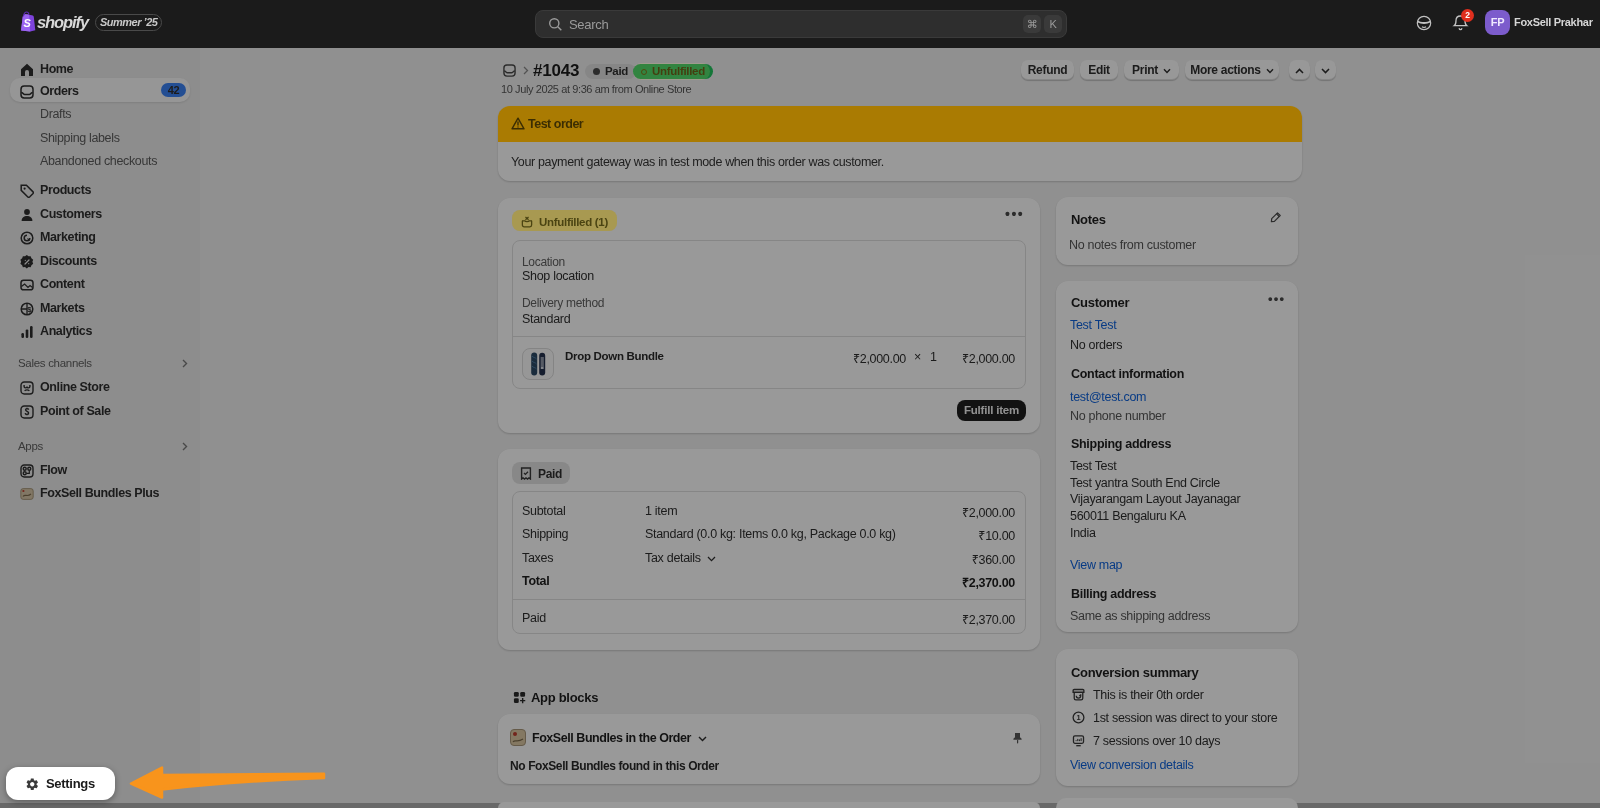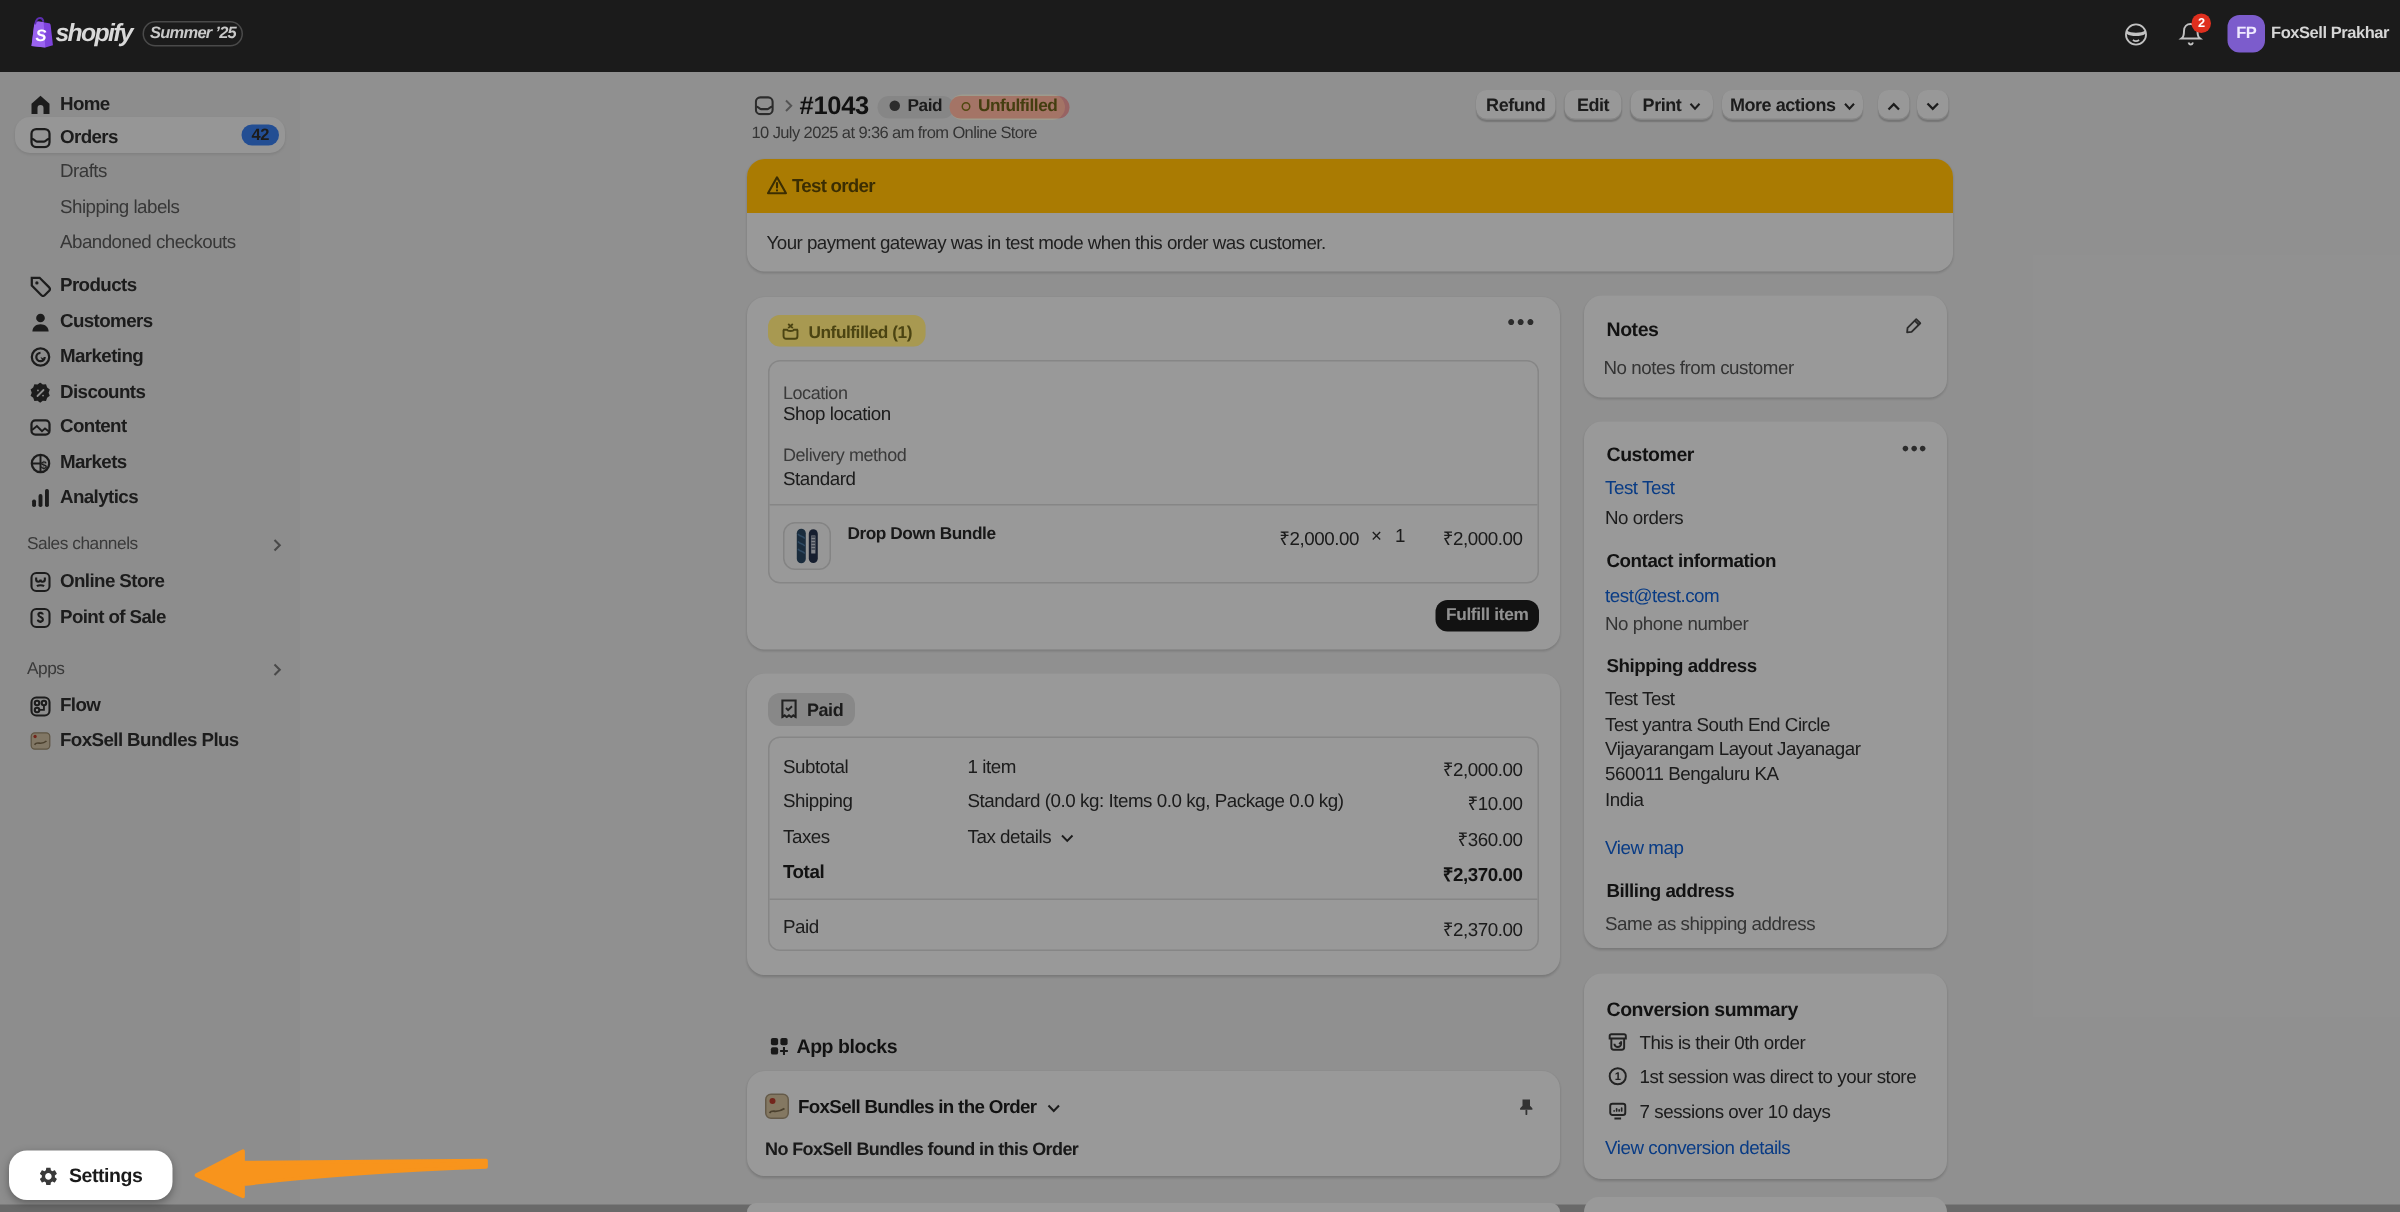--- a/index.html
+++ b/index.html
@@ -16,39 +16,48 @@
   #topbar { position:absolute; top:0; left:0; width:1600px; height:48px; background:#1b1b1b; }
   #search { position:absolute; left:535px; top:10px; width:532px; height:28px; background:#2e2e2e; border-radius:8px; border:1px solid #3a3a3a; }
   .key { position:absolute; top:4px; width:18px; height:18px; background:#3a3a3a; border-radius:5px; color:#9b9b9b; font-size:11px; text-align:center; line-height:18px; }
   
   #sidebar { position:absolute; top:48px; left:0; width:200px; height:760px; background:#ebebeb; }
   .nav { position:absolute; left:20px; height:23px; font-size:12.5px; font-weight:700; color:#303030; white-space:nowrap; width:175px; letter-spacing:-0.4px; }
   .nav .ic { position:absolute; left:0; top:4px; width:14px; height:14px; }
   .nav .lb { position:absolute; left:20px; top:3px; white-space:nowrap; }
   .sub { position:absolute; left:40px; font-size:12.5px; color:#5c5c5c; white-space:nowrap; letter-spacing:-0.35px; }
   .shead { position:absolute; left:18px; font-size:11.5px; font-weight:400; color:#616161; }
-  .hbtn { top:60px; height:20px; background:#fdfdfd; border-radius:7px; box-shadow:0 1px 1px rgba(0,0,0,.2), inset 0 -1px 0 rgba(0,0,0,.12); font-size:12px; font-weight:700; color:#303030; text-align:center; line-height:20px; }
+  .hbtn { top:60px; height:20px; background:#fdfdfd; border-radius:7px; box-shadow:0 1px 1px rgba(0,0,0,.2), inset 0 -1px 0 rgba(0,0,0,.12); font-size:12px; font-weight:700; color:#303030; text-align:center; line-height:20px;margin-left:37px; }
   
   #overlay { position:absolute; left:0; top:48px; width:1600px; height:760px; background:rgba(0,0,0,0.40); z-index:50; }
   #settingsBtn { position:absolute; left:6px; top:767px; width:109px; height:33px; background:#ffffff; border-radius:12px; box-shadow:0 2px 6px rgba(0,0,0,.35); z-index:60; }
   #arrow { position:absolute; left:125px; top:760px; z-index:60; }
 </style>
 </head>
 <body>
 <div id="app">
 
   <div id="topbar">
     <svg class="abs" style="left:17px;top:11px" width="19" height="21" viewBox="0 0 19 21">
       <path d="M14.8 4.3 C16.2 4.4 16.6 4.7 16.8 6 L18.3 19.2 L13.2 20.6 L4 19.6 L5.7 6 C5.9 4.6 7.2 3.3 8.5 3.3 Z" fill="#7e43dc"></path>
       <path d="M5.7 6 C5.9 4.6 7.2 3.3 8.5 3.3 L12.1 3.6 L13.2 20.6 L4 19.6 Z" fill="#9a63f0"></path>
       <path d="M12 3.5 C11.7 2 10.8 1 9.7 1 C8 1 6.8 2.8 6.4 5.3" fill="none" stroke="#5c2db0" stroke-width="1.2"></path>
       <text x="6.6" y="16" font-size="11" font-weight="700" font-style="italic" fill="#fff" font-family="Liberation Sans">S</text>
     </svg>
     <div class="t" style="left:37px;top:13px;font-size:16.5px;font-weight:700;font-style:italic;color:#d9d9d9;letter-spacing:-1.1px">shopify</div>
     <div class="abs" style="left:95px;top:14px;height:17px;border:1.5px solid #4a4a4a;border-radius:9px;padding:0 4px;font-size:11px;font-style:italic;font-weight:700;color:#c9c9c9;line-height:14.5px;letter-spacing:-0.5px">Summer ’25</div>
+    <div id="search">
+      <svg class="abs" style="left:12px;top:6px" width="15" height="15" viewBox="0 0 15 15" fill="none" stroke="#9b9b9b" stroke-width="1.4">
+        <circle cx="6.3" cy="6.3" r="4.6"></circle>
+          <path d="M9.8 9.8 L13.3 13.3"></path>
+      </svg>
+      <div class="t" style="left:33px;top:6px;font-size:13px;color:#9b9b9b">Search</div>
+      <div class="key" style="left:487px">⌘</div>
+      <div class="key" style="left:508px">K</div>
+    </div>
     <svg class="abs" style="left:1416px;top:15px" width="16" height="16" viewBox="0 0 16 16" fill="none" stroke="#c2c2c2" stroke-width="1.2">
       <circle cx="8" cy="8" r="6.7"></circle>
       <path d="M1.9 5.4 C4.5 7.4 11.5 7.4 14.1 5.4 L14.1 7.6 C11.5 9.4 4.5 9.4 1.9 7.6 Z" fill="#c2c2c2" stroke="none"></path>
       <path d="M5.9 11.7 C7.1 12.5 8.9 12.5 10.1 11.7" stroke-width="1.1"></path>
     </svg>
     <svg class="abs" style="left:1452px;top:14px" width="17" height="18" viewBox="0 0 17 18" fill="none" stroke="#c2c2c2" stroke-width="1.3">
       <path d="M8.5 2 C5.8 2 4 4 4 6.6 C4 10.5 2.4 11.6 2.4 11.6 L14.6 11.6 C14.6 11.6 13 10.5 13 6.6 C13 4 11.2 2 8.5 2 Z"></path>
       <path d="M7 14.3 C7.3 15.2 8 15.7 8.5 15.7 C9 15.7 9.7 15.2 10 14.3"></path>
     </svg>
     <div class="abs" style="left:1461px;top:9px;width:13px;height:13px;background:#df2f1e;border-radius:7px;color:#fff;font-size:8.5px;font-weight:700;text-align:center;line-height:13px">2</div>
@@ -176,21 +185,21 @@
 
     <svg class="abs" style="left:503px;top:64px" width="13" height="13" viewBox="0 0 14 14" fill="none" stroke="#4a4a4a" stroke-width="1.5">
         <rect x="1" y="1" width="12" height="12" rx="3.2"></rect>
         <path d="M1.2 7.6 C3 7.6 3.4 9.4 4.6 9.4 L9.4 9.4 C10.6 9.4 11 7.6 12.8 7.6"></path>
       </svg>
     <svg class="abs" style="left:521px;top:66px" width="9" height="9" viewBox="0 0 9 9" fill="none" stroke="#8a8a8a" stroke-width="1.3">
         <path d="M3 1 L6.5 4.5 L3 8"></path>
       </svg>
     <div class="t b" style="left:533px;top:61px;font-size:17px;color:#1d1d1d;letter-spacing:-0.2px">#1043</div>
     <div class="abs" style="left:585px;top:64px;height:15px;background:#e0e0e0;border-radius:8px;padding:0 8px;font-size:11.5px;font-weight:600;color:#303030;line-height:15px"><span style="display:inline-block;width:7px;height:7px;background:#4a4a4a;border-radius:4px;margin-right:5px"></span>Paid</div>
-    <div class="abs" style="left:633px;top:64px;height:15px;background:#fca5a5;border-radius:8px;padding:0 8px;font-size:11.5px;font-weight:600;color:#453e00;line-height:15px"><span style="display:inline-block;width:6px;height:6px;border:1.5px solid #5c5200;border-radius:4px;margin-right:5px"></span>Unfulfilled</div>
+    <div class="abs" style="left:633px;top:64px;height:15px;background:#22c55e;border-radius:8px;padding:0 8px;font-size:11.5px;font-weight:600;color:#453e00;line-height:15px"><span style="display:inline-block;width:6px;height:6px;border:1.5px solid #5c5200;border-radius:4px;margin-right:5px"></span>Unfulfilled</div>
     <div class="t" style="left:501px;top:82.5px;font-size:11px;letter-spacing:-0.4px;color:#575757">10 July 2025 at 9:36 am from Online Store</div>
 
     <div class="abs hbtn" style="left:984px;width:53px">Refund</div>
     <div class="abs hbtn" style="left:1043px;width:38px">Edit</div>
     <div class="abs hbtn" style="left:1087px;width:55px">Print <svg width="8" height="6" viewBox="0 0 8 6" style="margin-left:2px">
           <path d="M1 1.2 L4 4.4 L7 1.2" fill="none" stroke="#303030" stroke-width="1.4"></path>
         </svg></div>
     <div class="abs hbtn" style="left:1148px;width:94px">More actions <svg width="8" height="6" viewBox="0 0 8 6" style="margin-left:2px">
           <path d="M1 1.2 L4 4.4 L7 1.2" fill="none" stroke="#303030" stroke-width="1.4"></path>
         </svg></div>

